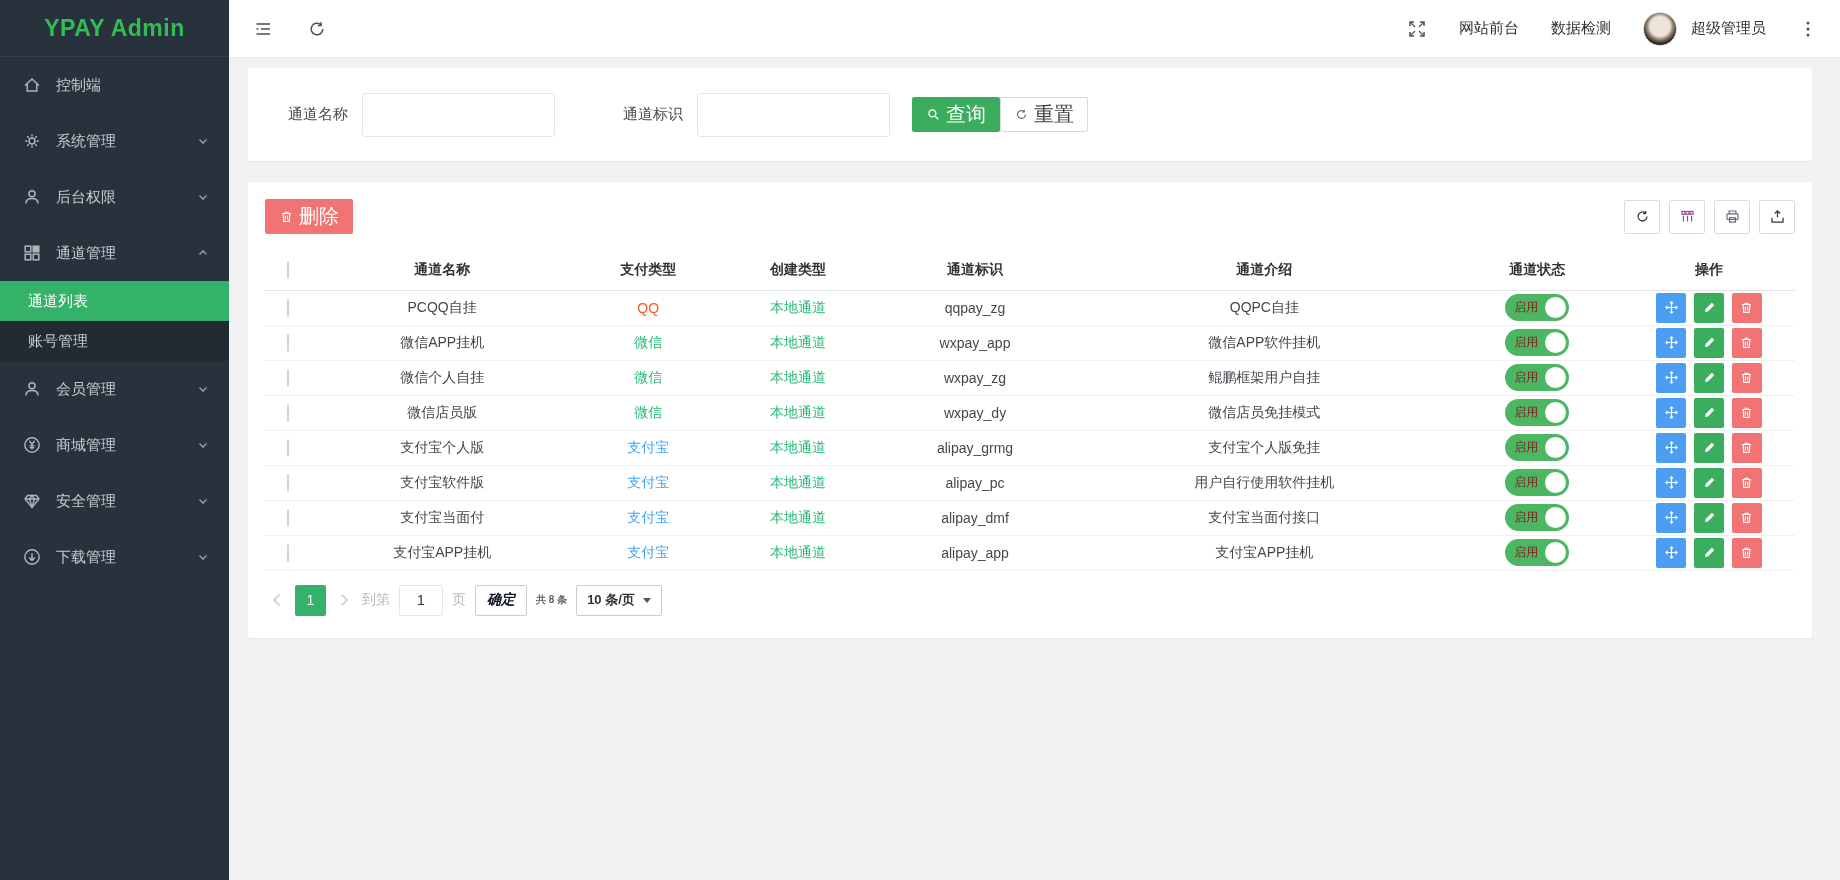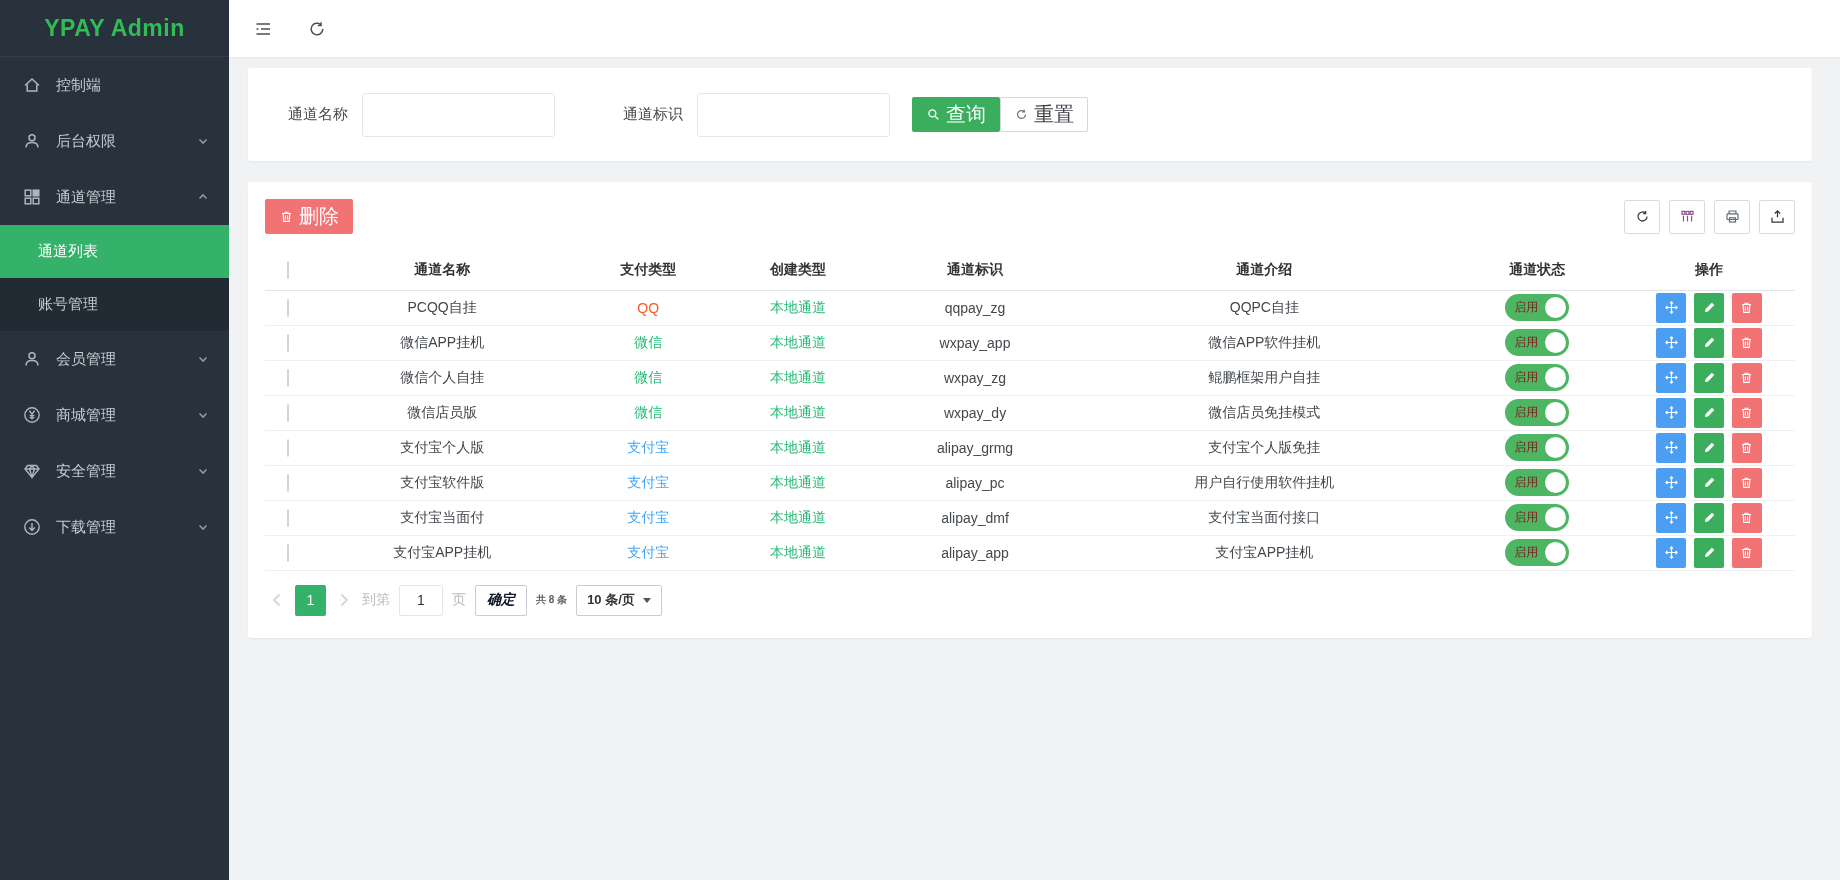--- a/index.html
+++ b/index.html
@@ -10,21 +10,21 @@
   
   .sidebar { width:229px; min-width:229px; height:880px; background:#28323c; display:flex; flex-direction:column; }
   .logo { height:57px; display:flex; align-items:center; justify-content:center;
           color:#2fbd54; font-size:23px; font-weight:bold; letter-spacing:.5px;
           border-bottom:1px solid rgba(255,255,255,.06); }
   .menu { flex:1; }
   .menu-item { height:56px; display:flex; align-items:center; padding:0 20px 0 22px;
                color:#c3cad1; font-size:15px; cursor:pointer; }
   .menu-item .mi-icon { width:20px; height:20px; margin-right:14px; color:#aeb6bd; }
   .menu-item .chev { margin-left:auto; color:#8f99a3; }
-  .submenu-item { height:53px; display:flex; align-items:center; padding-left:38px;
+  .submenu-item { height:40px; display:flex; align-items:center; padding-left:28px;
                   color:#c3cad1; font-size:15px; cursor:pointer; background:#222b34; }
   .submenu-item.active { background:#35b26a; color:#fff; }
 
   
   .main { flex:1; display:flex; flex-direction:column; height:880px; }
 
   .topbar { height:57px; background:#fff; display:flex; align-items:center;
             padding:0 22px 0 24px; box-shadow:0 1px 2px rgba(0,0,0,.04); }
   .tb-icon { width:20px; height:20px; color:#4a4f54; cursor:pointer; }
   .tb-left { display:flex; align-items:center; gap:34px; }
@@ -111,20 +111,34 @@
     <div class="menu-item">
       <span class="mi-icon">
         <svg viewBox="0 0 20 20" fill="none" stroke="currentColor" stroke-width="1.5">
             <path d="M3 10.5 L10 4 L17 10.5"></path>
             <path d="M5.2 9.2 V16 H14.8 V9.2"></path>
           </svg>
       </span>
       <span>控制端</span>
     </div>
 
+    <div class="menu-item">
+      <span class="mi-icon">
+        <svg viewBox="0 0 20 20" fill="none" stroke="currentColor" stroke-width="1.5">
+            <circle cx="10" cy="10" r="3"></circle>
+            <path d="M10 3.2v2.2 M10 14.6v2.2 M3.2 10h2.2 M14.6 10h2.2 M5.2 5.2l1.6 1.6 M13.2 13.2l1.6 1.6 M14.8 5.2l-1.6 1.6 M6.8 13.2l-1.6 1.6"></path>
+          </svg>
+      </span>
+      <span>系统管理</span>
+      <span class="chev">
+        <svg width="12" height="12" viewBox="0 0 12 12" fill="none" stroke="currentColor" stroke-width="1.6">
+            <path d="M2.5 4.5 L6 8 L9.5 4.5"></path>
+          </svg>
+      </span>
+    </div>
 
     <div class="menu-item">
       <span class="mi-icon">
         <svg viewBox="0 0 20 20" fill="none" stroke="currentColor" stroke-width="1.5">
             <circle cx="10" cy="6.8" r="3"></circle>
             <path d="M4 16.4 C4 12.8 7 11.4 10 11.4 S16 12.8 16 16.4"></path>
           </svg>
       </span>
       <span>后台权限</span>
       <span class="chev">
@@ -226,20 +240,39 @@
     <div class="tb-left">
       <span class="tb-icon">
         <svg viewBox="0 0 20 20" fill="none" stroke="currentColor" stroke-width="1.6">
             <path d="M3.5 5 H17 M3.5 10 H5.5 M8 10 H17 M3.5 15 H17"></path>
           </svg>
       </span>
       <span class="tb-icon">
         <svg viewBox="0 0 20 20" fill="none" stroke="currentColor" stroke-width="1.5">
             <path d="M15.8 10 A5.8 5.8 0 1 1 13.9 5.7"></path>
             <path d="M14 3.2 V6.4 H10.8"></path>
+          </svg>
+      </span>
+    </div>
+    <div class="tb-right">
+      <span class="tb-icon">
+        <svg viewBox="0 0 20 20" fill="none" stroke="currentColor" stroke-width="1.5">
+            <path d="M3 7 V3 H7 M13 3 H17 V7 M17 13 V17 H13 M7 17 H3 V13"></path>
+            <path d="M4 4 L8 8 M16 4 L12 8 M16 16 L12 12 M4 16 L8 12" stroke-width="1.1"></path>
+          </svg>
+      </span>
+      <span class="tb-link">网站前台</span>
+      <span class="tb-link">数据检测</span>
+      <span class="avatar"></span>
+      <span class="tb-user">超级管理员</span>
+      <span class="tb-icon">
+        <svg viewBox="0 0 20 20" fill="currentColor">
+            <circle cx="10" cy="4" r="1.5"></circle>
+            <circle cx="10" cy="10" r="1.5"></circle>
+            <circle cx="10" cy="16" r="1.5"></circle>
           </svg>
       </span>
     </div>
   </header>
 
   <div class="content">
 
     <section class="card filter-card">
       <label class="f-label">通道名称</label>
       <input class="f-input" type="text" value="" style="">

